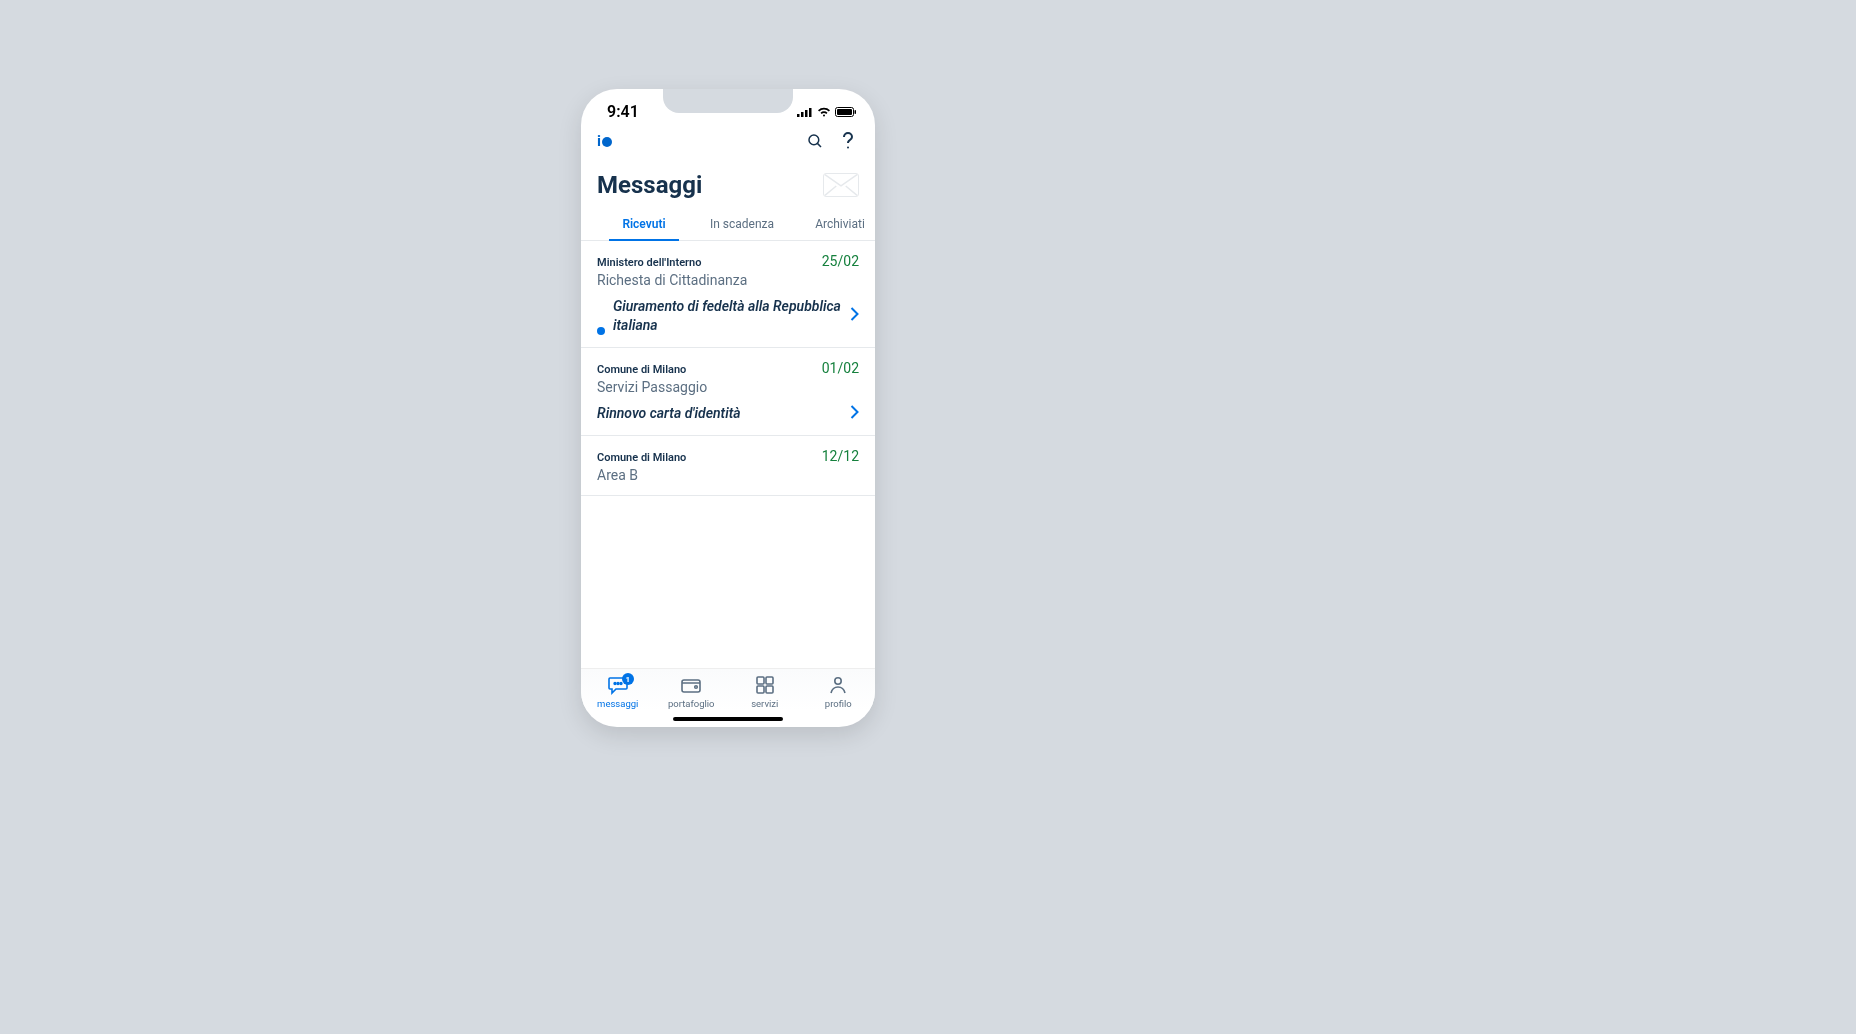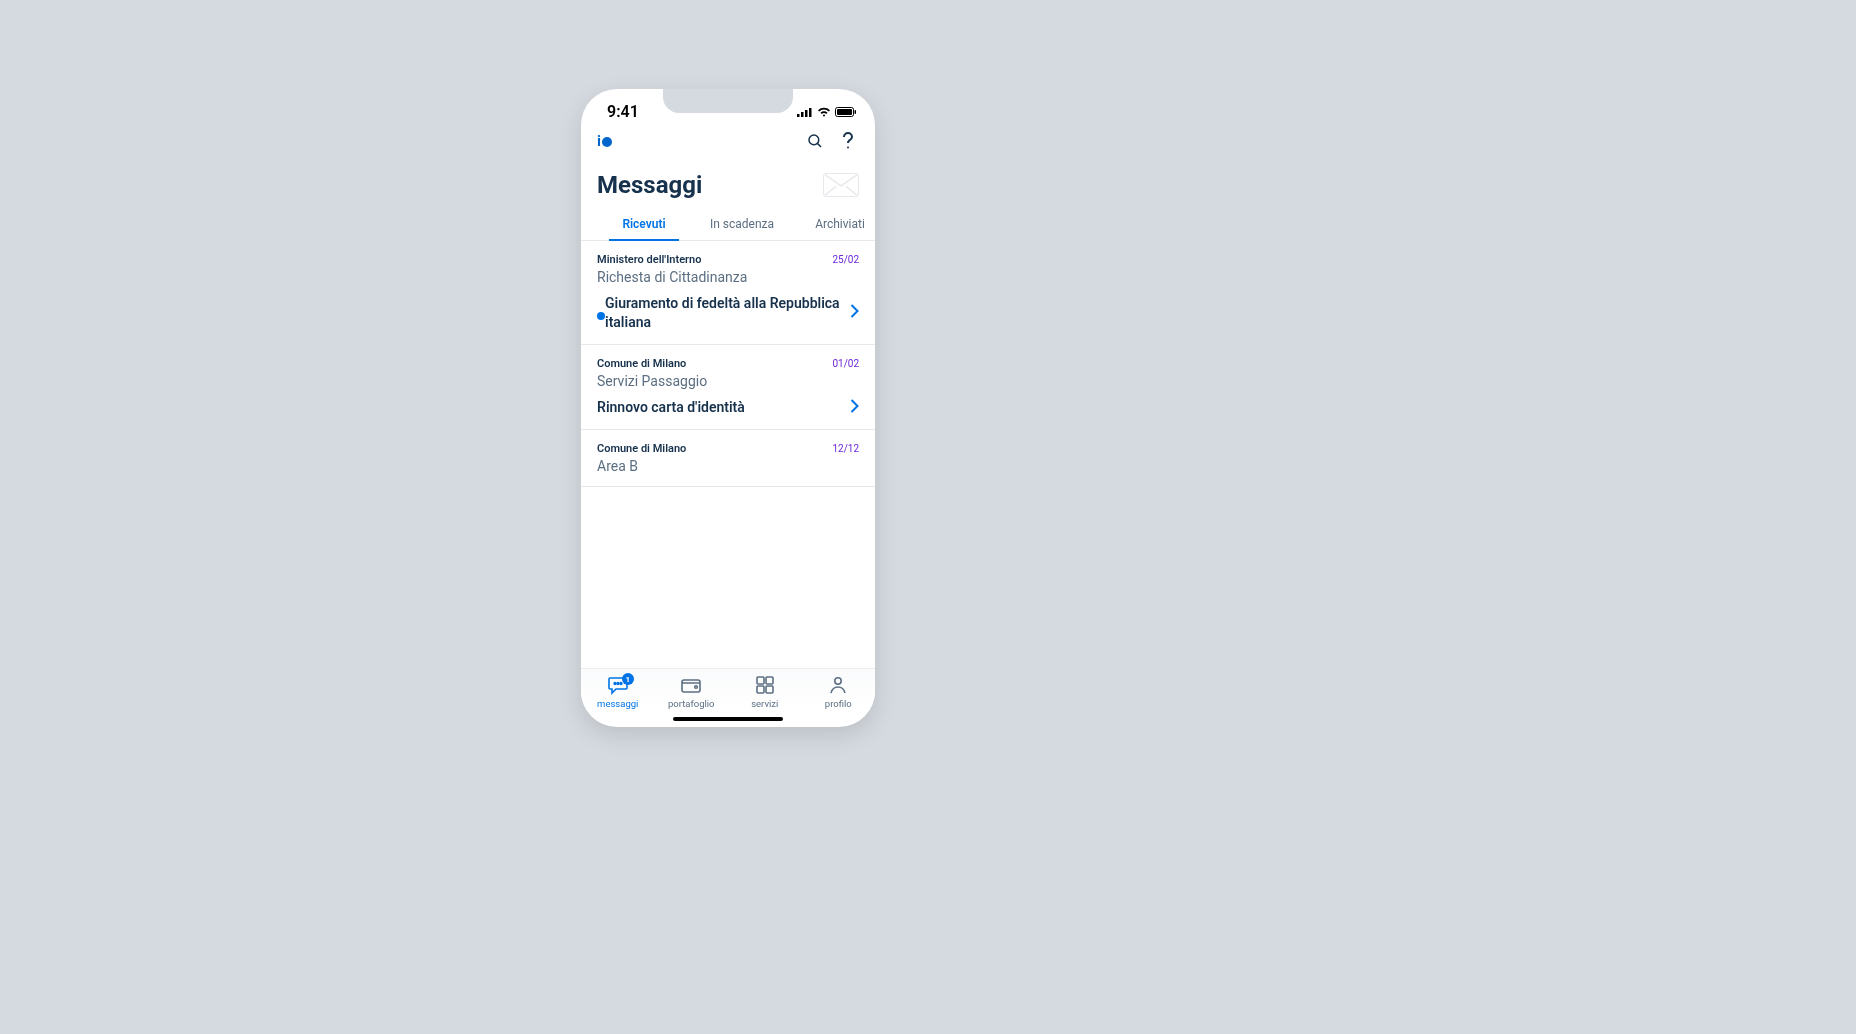--- a/index.html
+++ b/index.html
@@ -123,29 +123,29 @@
     padding: 12px 16px 12px 16px;
     border-bottom: 1px solid #e6e9ec;
     cursor:pointer;
   }
   .msg-top {
     display:flex;
     justify-content: space-between;
     align-items: baseline;
   }
   .msg-sender { font-size: 11px; font-weight: 600; color:#17324d; }
-  .msg-date { font-size: 10px; color:#6d28d9; }
+  .msg-date { font-size: 14px; color:#15803d; }
   .msg-service { font-size: 14px; color:#5c6f82; margin-top:3px; }
   .msg-title-row {
     display:flex;
     align-items: center;
     justify-content: space-between;
     margin-top: 9px;
   }
-  .msg-title-wrap { display:flex; align-items:center; flex:1; padding-right:8px;}
+  .msg-title-wrap { display:flex; align-items:flex-end; gap:8px; flex:1; padding-right:8px;font-style:italic;}
   .unread-dot {
     width: 8px; height:8px; background:#0073e6; border-radius:50%;
     flex-shrink:0; margin-top:6px;
   }
   .msg-title {
     font-size: 14px;
     font-weight: 600;
     color:#17324d;
     line-height:1.35;
   }

